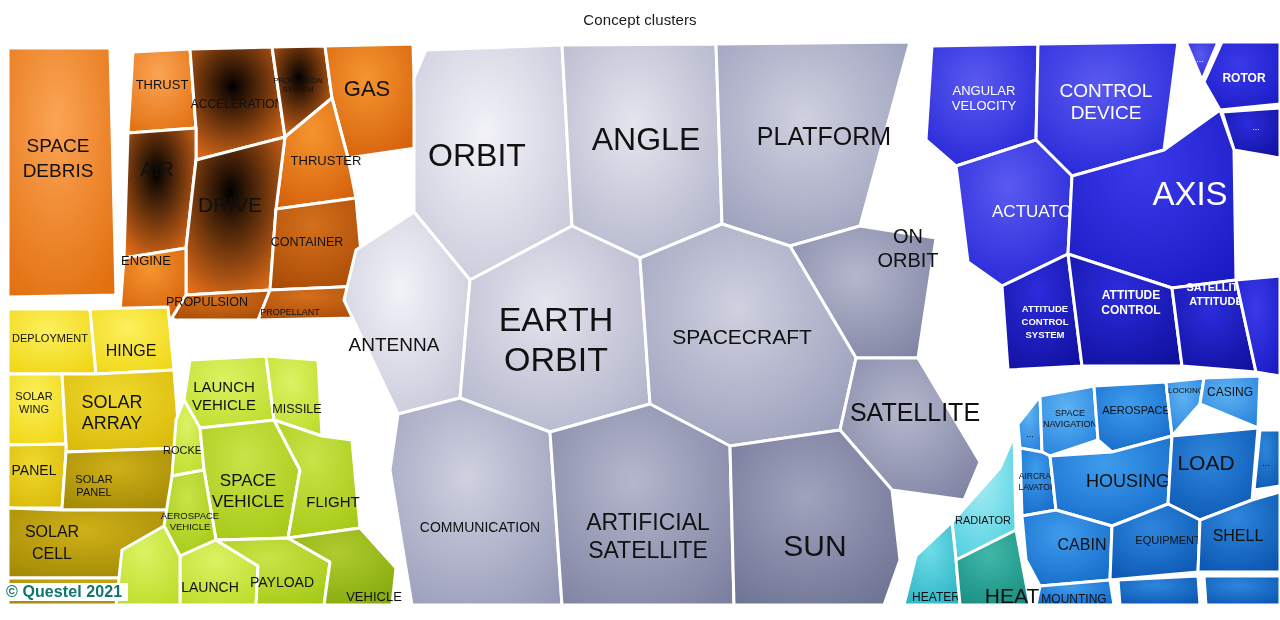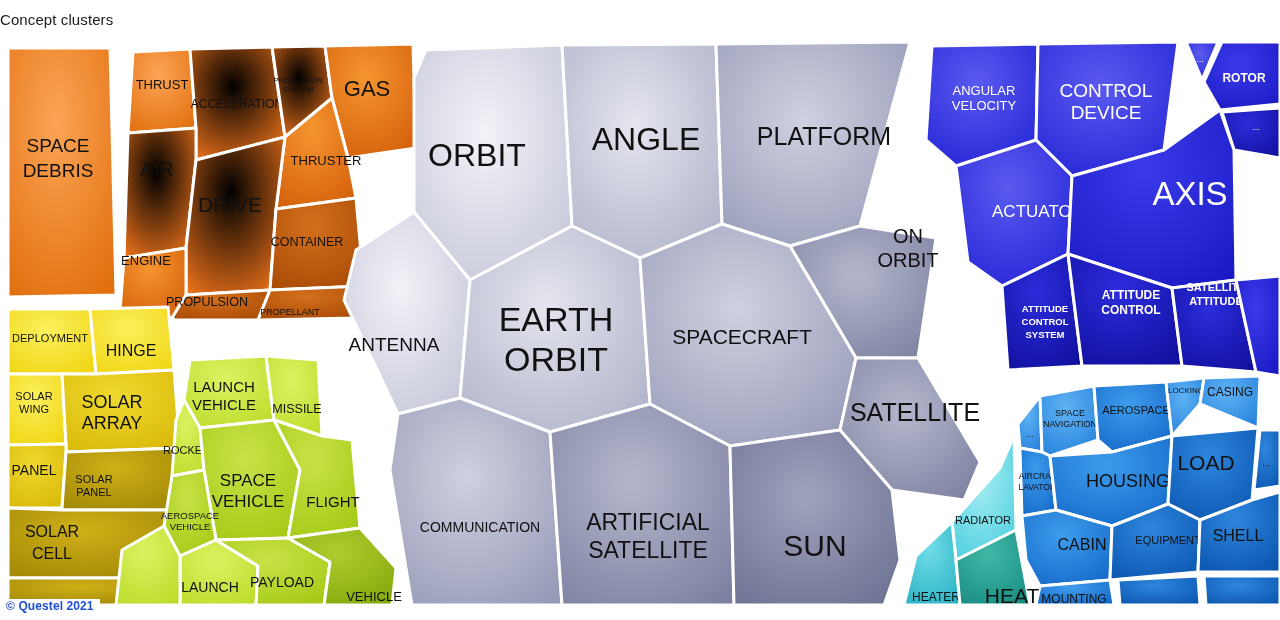--- a/index.html
+++ b/index.html
@@ -1,22 +1,22 @@
 <!DOCTYPE html>
 <html><head>
 <meta charset="utf-8">
 <style>
   html,body{margin:0;padding:0;background:#ffffff;}
   body{width:1280px;height:620px;overflow:hidden;
        font-family:"Liberation Sans","DejaVu Sans",sans-serif;}
   #root{position:relative;width:1280px;height:620px;background:#fff;}
-  #title{position:absolute;top:11px;left:0;width:1280px;text-align:left;
+  #title{position:absolute;top:11px;left:0;width:1280px;text-align:center;
          font-size:15px;color:#1a1a1a;letter-spacing:.1px;}
-  #copyright{position:absolute;left:6px;bottom:7px;font-size:12px;font-weight:bold;
-             color:#1d4ed8;letter-spacing:.1px;z-index:40;background:#fff;padding-right:6px;}
+  #copyright{position:absolute;left:6px;bottom:19px;font-size:16px;font-weight:bold;
+             color:#0f766e;letter-spacing:.1px;z-index:40;background:#fff;padding-right:6px;}
   #footmask{position:absolute;left:0;bottom:0;width:1280px;height:14px;background:#fff;z-index:35;}
   svg#map{position:absolute;left:0;top:0;width:1280px;height:620px;display:block;}
   svg#map polygon{stroke:#ffffff;stroke-width:3;stroke-linejoin:round;}
   .lbl{ text-anchor:middle; dominant-baseline:middle; pointer-events:none;
         font-family:"Liberation Sans","DejaVu Sans",sans-serif; }
   .dark{fill:#111111;}
   .light{fill:#ffffff;}
   .bold{font-weight:bold;}
 </style>
 </head>

